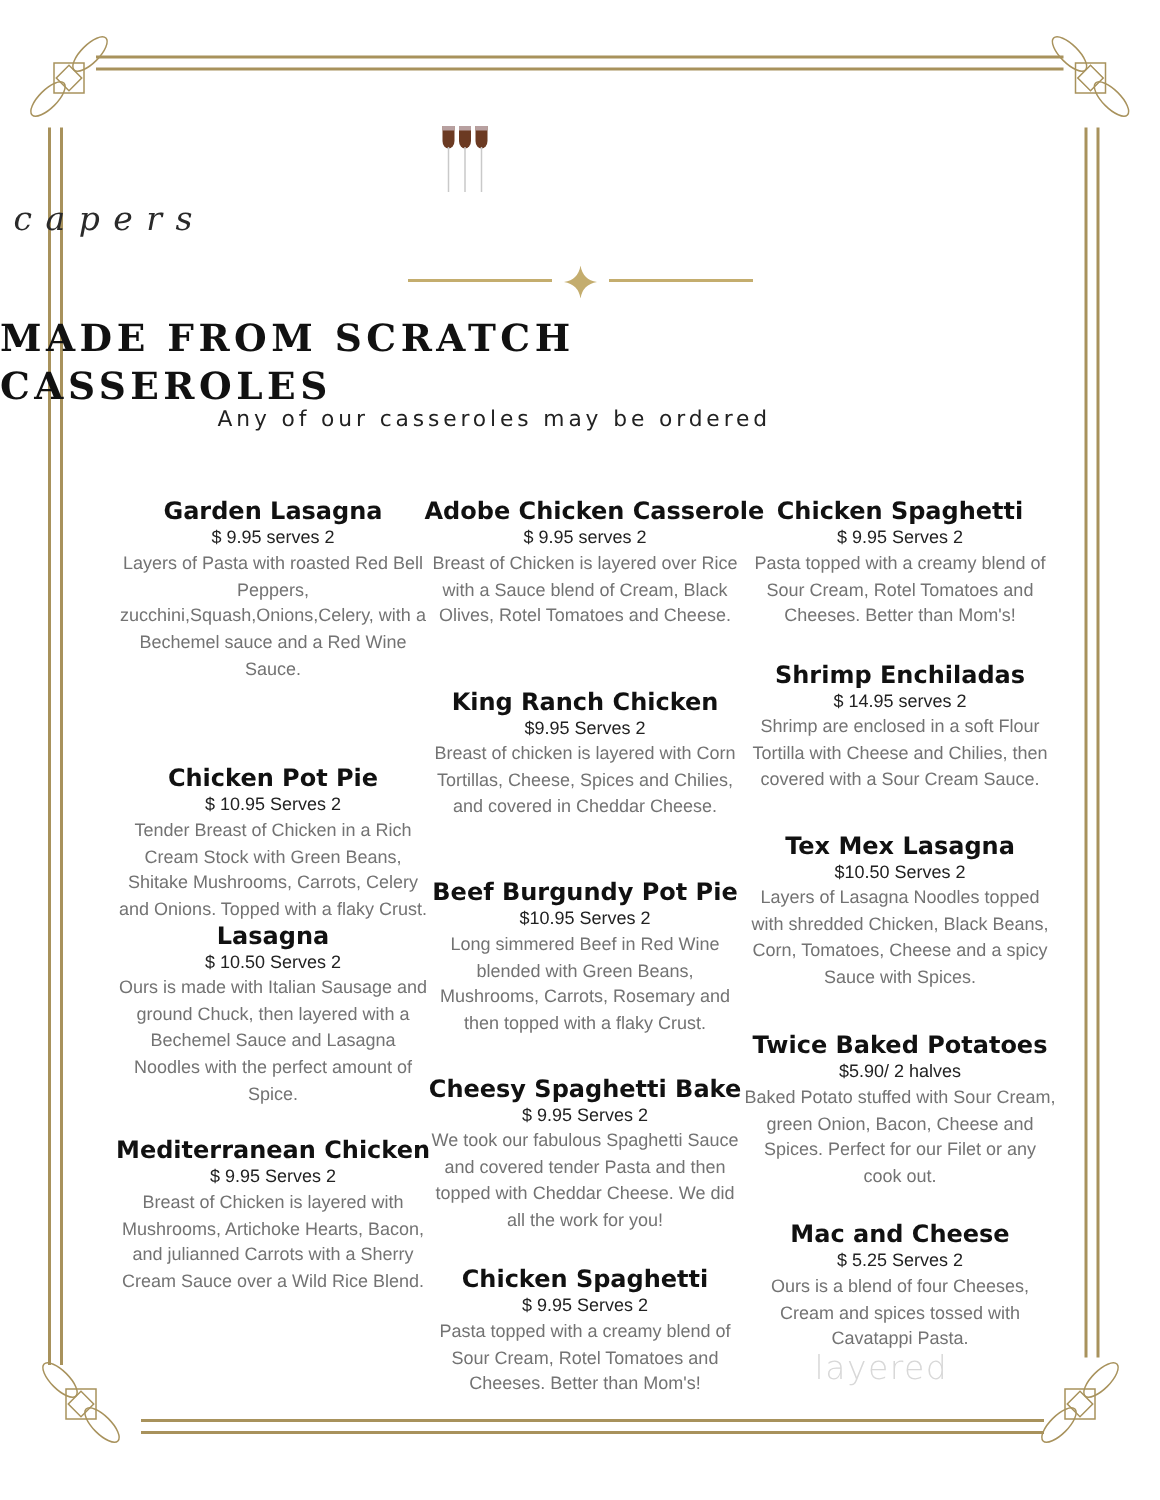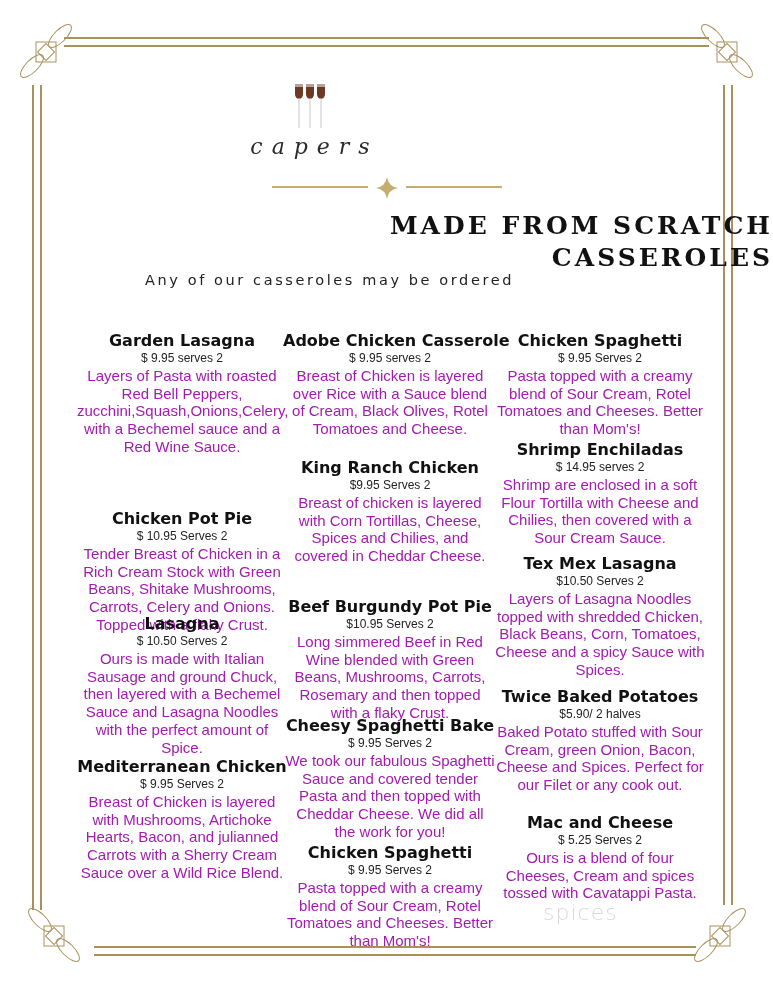--- a/index.html
+++ b/index.html
@@ -2,53 +2,53 @@
 <html><head>
   <meta charset="utf-8">
   <style>
     * { box-sizing: border-box; margin: 0; padding: 0; }
     html, body { width: 773px; height: 1000px; background: #ffffff; overflow: hidden; }
     body { position: relative; font-family: "Liberation Sans", sans-serif; color: #1a1a1a; }
 
     .frame-line { position: absolute; background: #a8925c; }
     .corner { position: absolute; width: 60px; height: 60px; }
 
-    .logo { position: absolute; left: 0; width: 620px; top: 82px; text-align: center; }
+    .logo { position: absolute; left: 0; width: 620px; top: 82px; }
     .glasses { display: block; margin: 0 auto; width: 40px; height: 50px; }
     .logo-text {
       font-family: "DejaVu Serif", serif; font-size: 22px; letter-spacing: 9px;
       color: #2a2a2a; margin-top: 2px; padding-left: 9px; font-style: italic; font-weight: 300;
     }
     .divider { position: absolute; top: 177px; left: 0; width: 773px; height: 20px; }
     .divider .line { position: absolute; top: 9px; height: 1.5px; background: #c4ad6e; }
     .divider .star { position: absolute; left: 376px; top: 0; width: 22px; height: 22px; }
 
     .title {
-      position: absolute; left: 0; width: 773px; top: 210px; text-align: right;
+      position: absolute; left: 0; width: 773px; top: 210px; text-align: left;
       font-family: "DejaVu Serif", serif; font-weight: bold; font-size: 25px;
-      letter-spacing: 3px; line-height: 32px; color: #111; padding-left: 32px;
+      letter-spacing: 3px; line-height: 32px; color: #111;
     }
     .subtitle {
       position: absolute; left: 0; width: 659px; top: 270px; text-align: center;
       font-family: "DejaVu Sans", sans-serif; font-size: 14.5px; letter-spacing: 2.6px;
       line-height: 20px; color: #222;
     }
 
     .column { position: absolute; top: 331px; width: 214px; text-align: center; }
     .col-1 { left: 75px; }
     .col-2 { left: 283px; }
     .col-3 { left: 493px; }
 
     .item { position: absolute; left: 0; width: 214px; text-align: center; }
     .item-name {
       font-family: "DejaVu Sans", sans-serif; font-weight: bold; font-size: 16px;
       line-height: 19px; color: #111; white-space: nowrap;
     }
     .item-price { font-size: 12px; line-height: 17px; color: #222; }
-    .item-desc { font-size: 15px; line-height: 17.7px; color: #a21caf; padding: 0 2px; }
+    .item-desc { font-size: 12px; line-height: 17.7px; color: #737373; padding: 0 2px; }
 
     .watermark {
       position: absolute; left: 543px; top: 900px; font-family: "DejaVu Sans", sans-serif;
       font-size: 22px; color: #d8d8d8; letter-spacing: 1px; font-weight: 300;
     }
   </style>
 </head>
 <body>
 
 <div class="frame-line" style="left:64px; top:37px; width:645px; height:2px;"></div>
@@ -156,21 +156,21 @@
   <div class="item" style="top:0px;">
     <div class="item-name">Adobe Chicken Casserole</div>
     <div class="item-price">$ 9.95 serves 2</div>
     <div class="item-desc">Breast of Chicken is layered over Rice with a Sauce blend of Cream, Black Olives, Rotel Tomatoes and Cheese.</div>
   </div>
   <div class="item" style="top:127px;">
     <div class="item-name">King Ranch Chicken</div>
     <div class="item-price">$9.95 Serves 2</div>
     <div class="item-desc">Breast of chicken is layered with Corn Tortillas, Cheese, Spices and Chilies, and covered in Cheddar Cheese.</div>
   </div>
-  <div class="item" style="top:266px;">
+  <div class="item" style="top:254px;">
     <div class="item-name">Beef Burgundy Pot Pie</div>
     <div class="item-price">$10.95 Serves 2</div>
     <div class="item-desc">Long simmered Beef in Red Wine blended with Green Beans, Mushrooms, Carrots, Rosemary and then topped with a flaky Crust.</div>
   </div>
   <div class="item" style="top:385px;">
     <div class="item-name">Cheesy Spaghetti Bake</div>
     <div class="item-price">$ 9.95 Serves 2</div>
     <div class="item-desc">We took our fabulous Spaghetti Sauce and covered tender Pasta and then topped with Cheddar Cheese. We did all the work for you!</div>
   </div>
   <div class="item" style="top:512px;">
@@ -201,13 +201,13 @@
     <div class="item-price">$5.90/ 2 halves</div>
     <div class="item-desc">Baked Potato stuffed with Sour Cream, green Onion, Bacon, Cheese and Spices. Perfect for our Filet or any cook out.</div>
   </div>
   <div class="item" style="top:482px;">
     <div class="item-name">Mac and Cheese</div>
     <div class="item-price">$ 5.25 Serves 2</div>
     <div class="item-desc">Ours is a blend of four Cheeses, Cream and spices tossed with Cavatappi Pasta.</div>
   </div>
 </div>
 
-<div class="watermark">spices</div>
+<div class="watermark">layered</div>
 
 </body></html>

